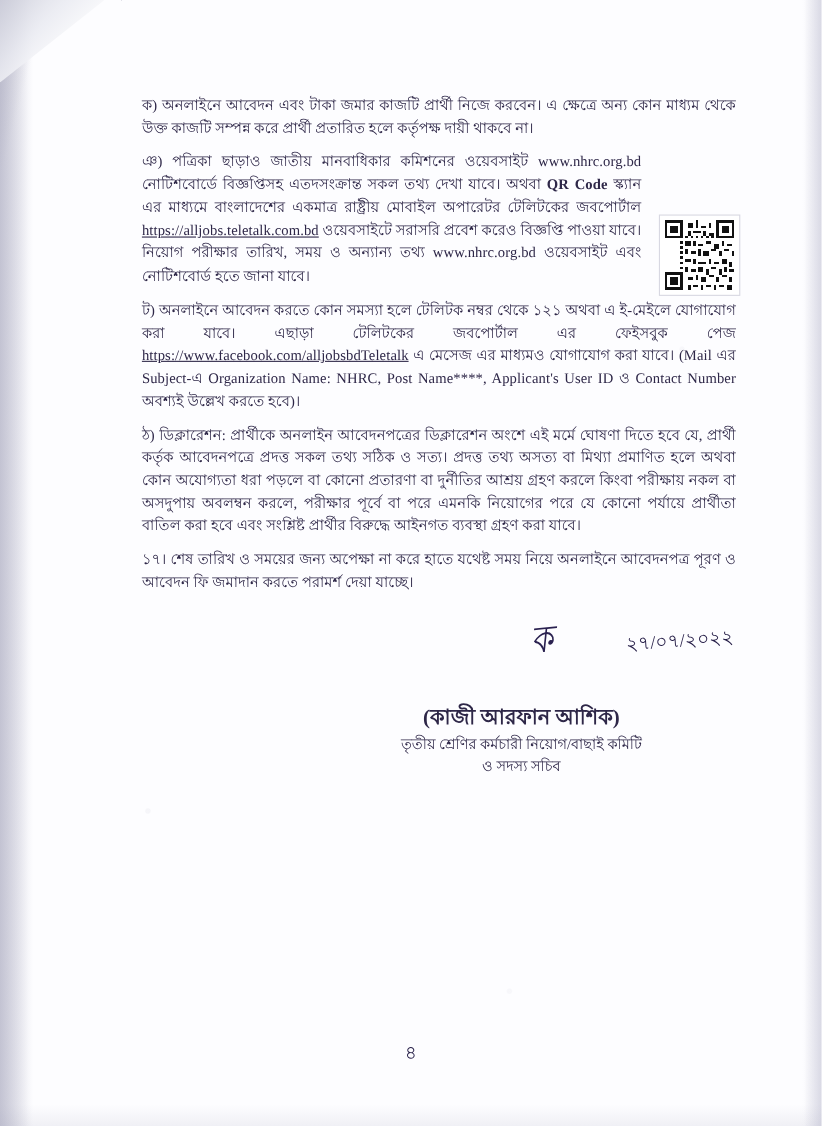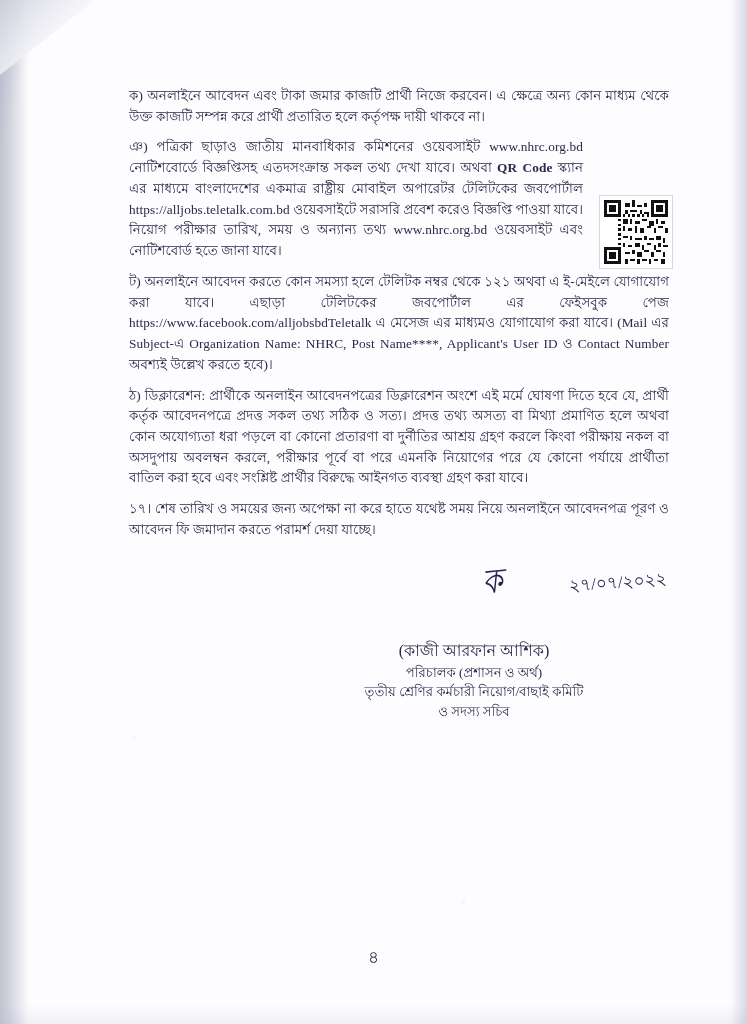--- a/index.html
+++ b/index.html
@@ -65,20 +65,21 @@
 
   .para {
     margin: 0 0 10px 0;
     font-size: 13.3px;
     line-height: 1.56;
     text-align: justify;
     color: #2e2748;
     letter-spacing: 0.1px;
   }
   .u {
+    text-decoration: underline;
   }
   .eng {
     font-family: "Liberation Serif", serif;
   }
 
   
   #qr-wrap {
     position: absolute;
     right: -4px;
     top: 58px;
@@ -128,21 +129,21 @@
     text-align: center;
     font-size: 13.2px;
     line-height: 1.5;
     margin: 0;
     color: #2e2748;
   }
   #signer-block {
     margin-top: 20px;
     margin-left: 150px;
   }
-  #signer-name { font-weight: normal; font-size: 16px; }
+  #signer-name { font-weight: bold; font-size: 19px; }
 
   #page-number {
     position: absolute;
     left: 0; right: 0;
     top: 944px;
     text-align: center;
     font-size: 17px;
     color: #241c46;
     font-family: "Liberation Serif", serif;
   }
@@ -274,20 +275,19 @@
 
     <p class="para">১৭। শেষ তারিখ ও সময়ের জন্য অপেক্ষা না করে হাতে যথেষ্ট সময় নিয়ে অনলাইনে আবেদনপত্র পূরণ ও আবেদন ফি জমাদান করতে পরামর্শ দেয়া যাচ্ছে।</p>
 
     <div id="sig-area">
       <div id="signature">ক</div>
       <div id="sig-date">২৭/০৭/২০২২</div>
     </div>
 
     <div id="signer-block">
       <p class="center" id="signer-name">(কাজী আরফান আশিক)</p>
-      <p class="center">পরিচালক (প্রশাসন ও অর্থ)</p>
       <p class="center">তৃতীয় শ্রেণির কর্মচারী নিয়োগ/বাছাই কমিটি</p>
       <p class="center">ও সদস্য সচিব</p>
     </div>
   </div>
 
   <div id="page-number">৪</div>
 </div>
 
 </body></html>

